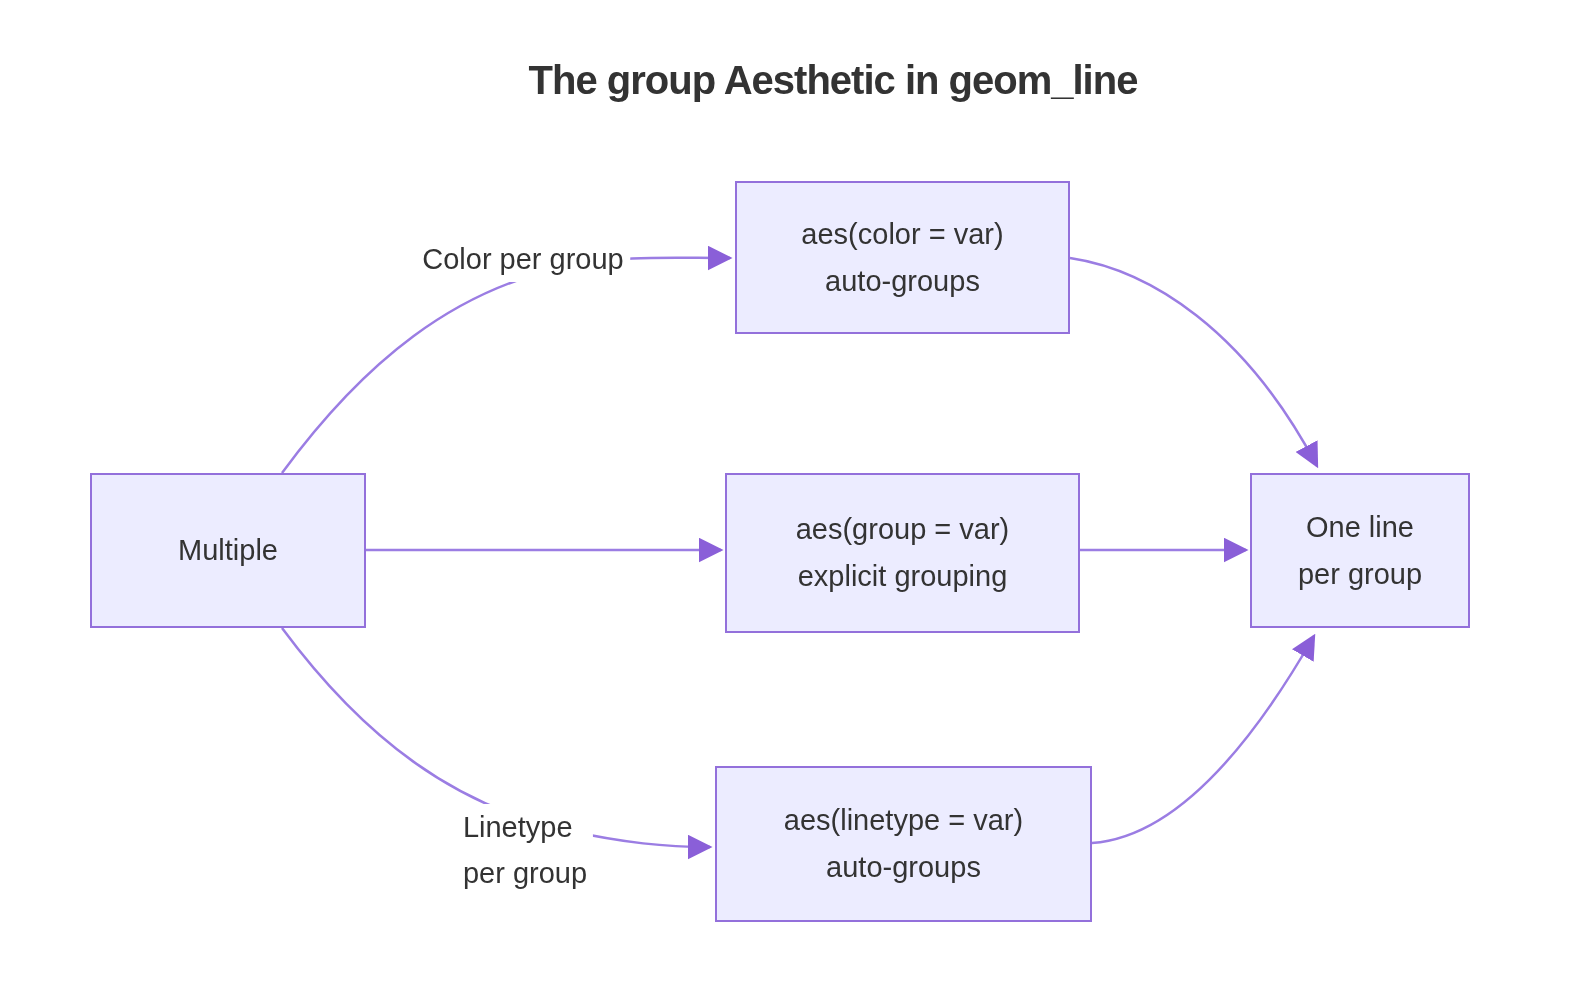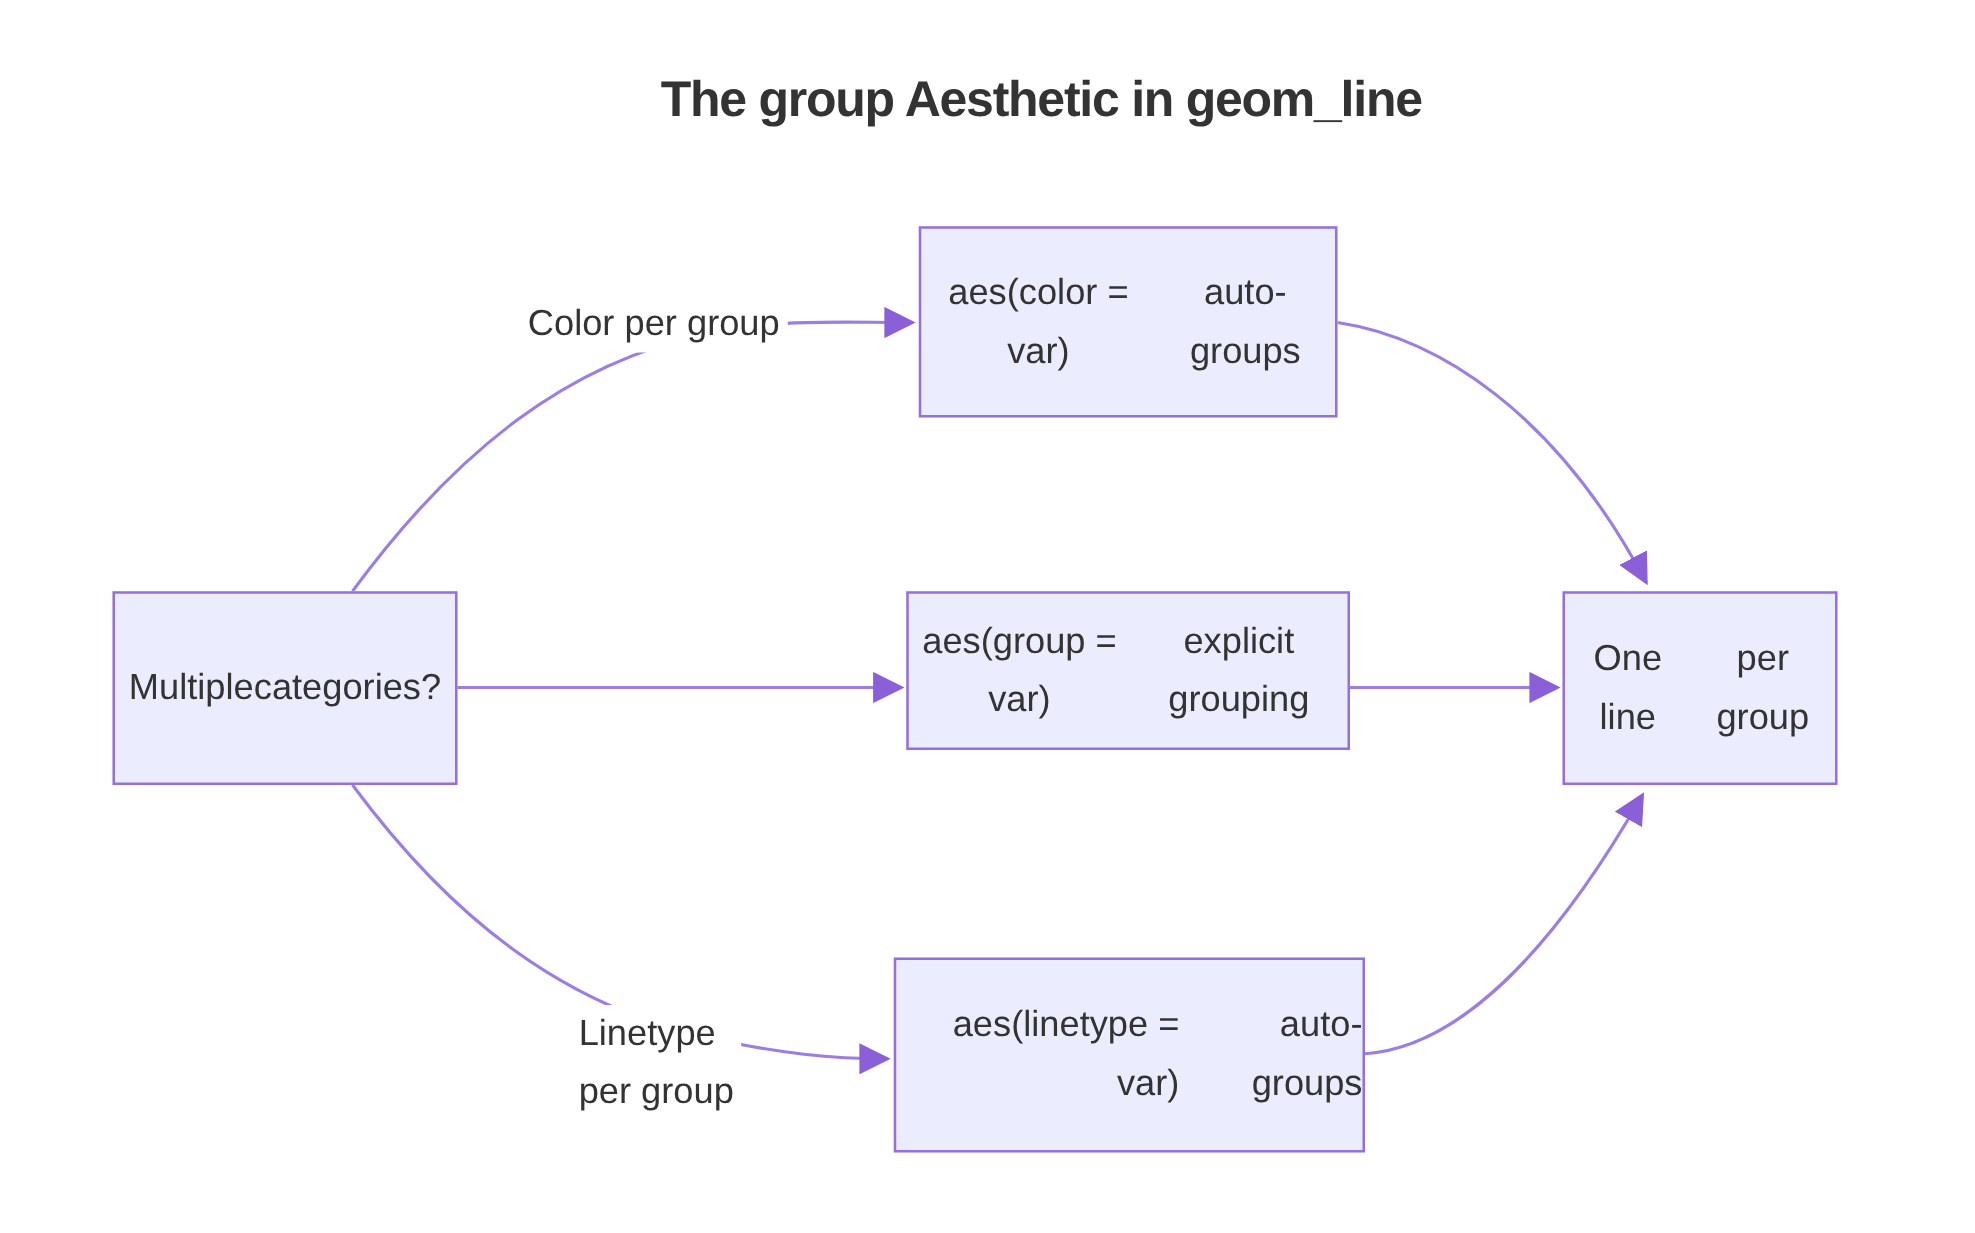--- a/index.html
+++ b/index.html
@@ -37,31 +37,31 @@
     fill: none;
     stroke: var(--edge-line, #9B7DE3);
     stroke-width: 2.5px;
   }
   .node {
     position: absolute;
     box-sizing: border-box;
     background: var(--node-fill, #ECECFF);
     border: 2.5px solid var(--node-border, #9370DB);
     display: flex;
-    flex-direction: row;
+    flex-direction: column;
     align-items: center;
     justify-content: center;
     text-align: center;
     font-size: 29px;
     line-height: 47px;
     color: var(--text, #333);
   }
   .node-multiple  { left: 57px;   top: 473px; width: 276px; height: 155px; margin-left: 33px; }
   .node-color     { left: 735px;  top: 181px; width: 335px; height: 153px; }
-  .node-group     { left: 725px;  top: 473px; width: 355px; height: 127px; }
+  .node-group     { left: 725px;  top: 473px; width: 355px; height: 160px; }
   .node-linetype  { left: 715px;  top: 766px; width: 377px; height: 156px; text-align: right; }
   .node-one-line  { left: 1250px; top: 473px; width: 220px; height: 155px; }
   .edge-label {
     position: absolute;
     transform: translate(-50%, -50%);
     background: var(--background, #fff);
     text-align: left;
     font-size: 29px;
     line-height: 46px;
     color: var(--text, #333);
@@ -96,21 +96,20 @@
   <div class="edge-label label-color">
     <div>Color per group</div>
   </div>
   <div class="edge-label label-linetype">
     <div>Linetype</div>
     <div>per group</div>
   </div>
 
   <div class="node node-multiple">
     <div>Multiple</div>
-    <div>categories?</div>
   </div>
 
   <div class="node node-color">
     <div>aes(color = var)</div>
     <div>auto-groups</div>
   </div>
 
   <div class="node node-group">
     <div>aes(group = var)</div>
     <div>explicit grouping</div>

